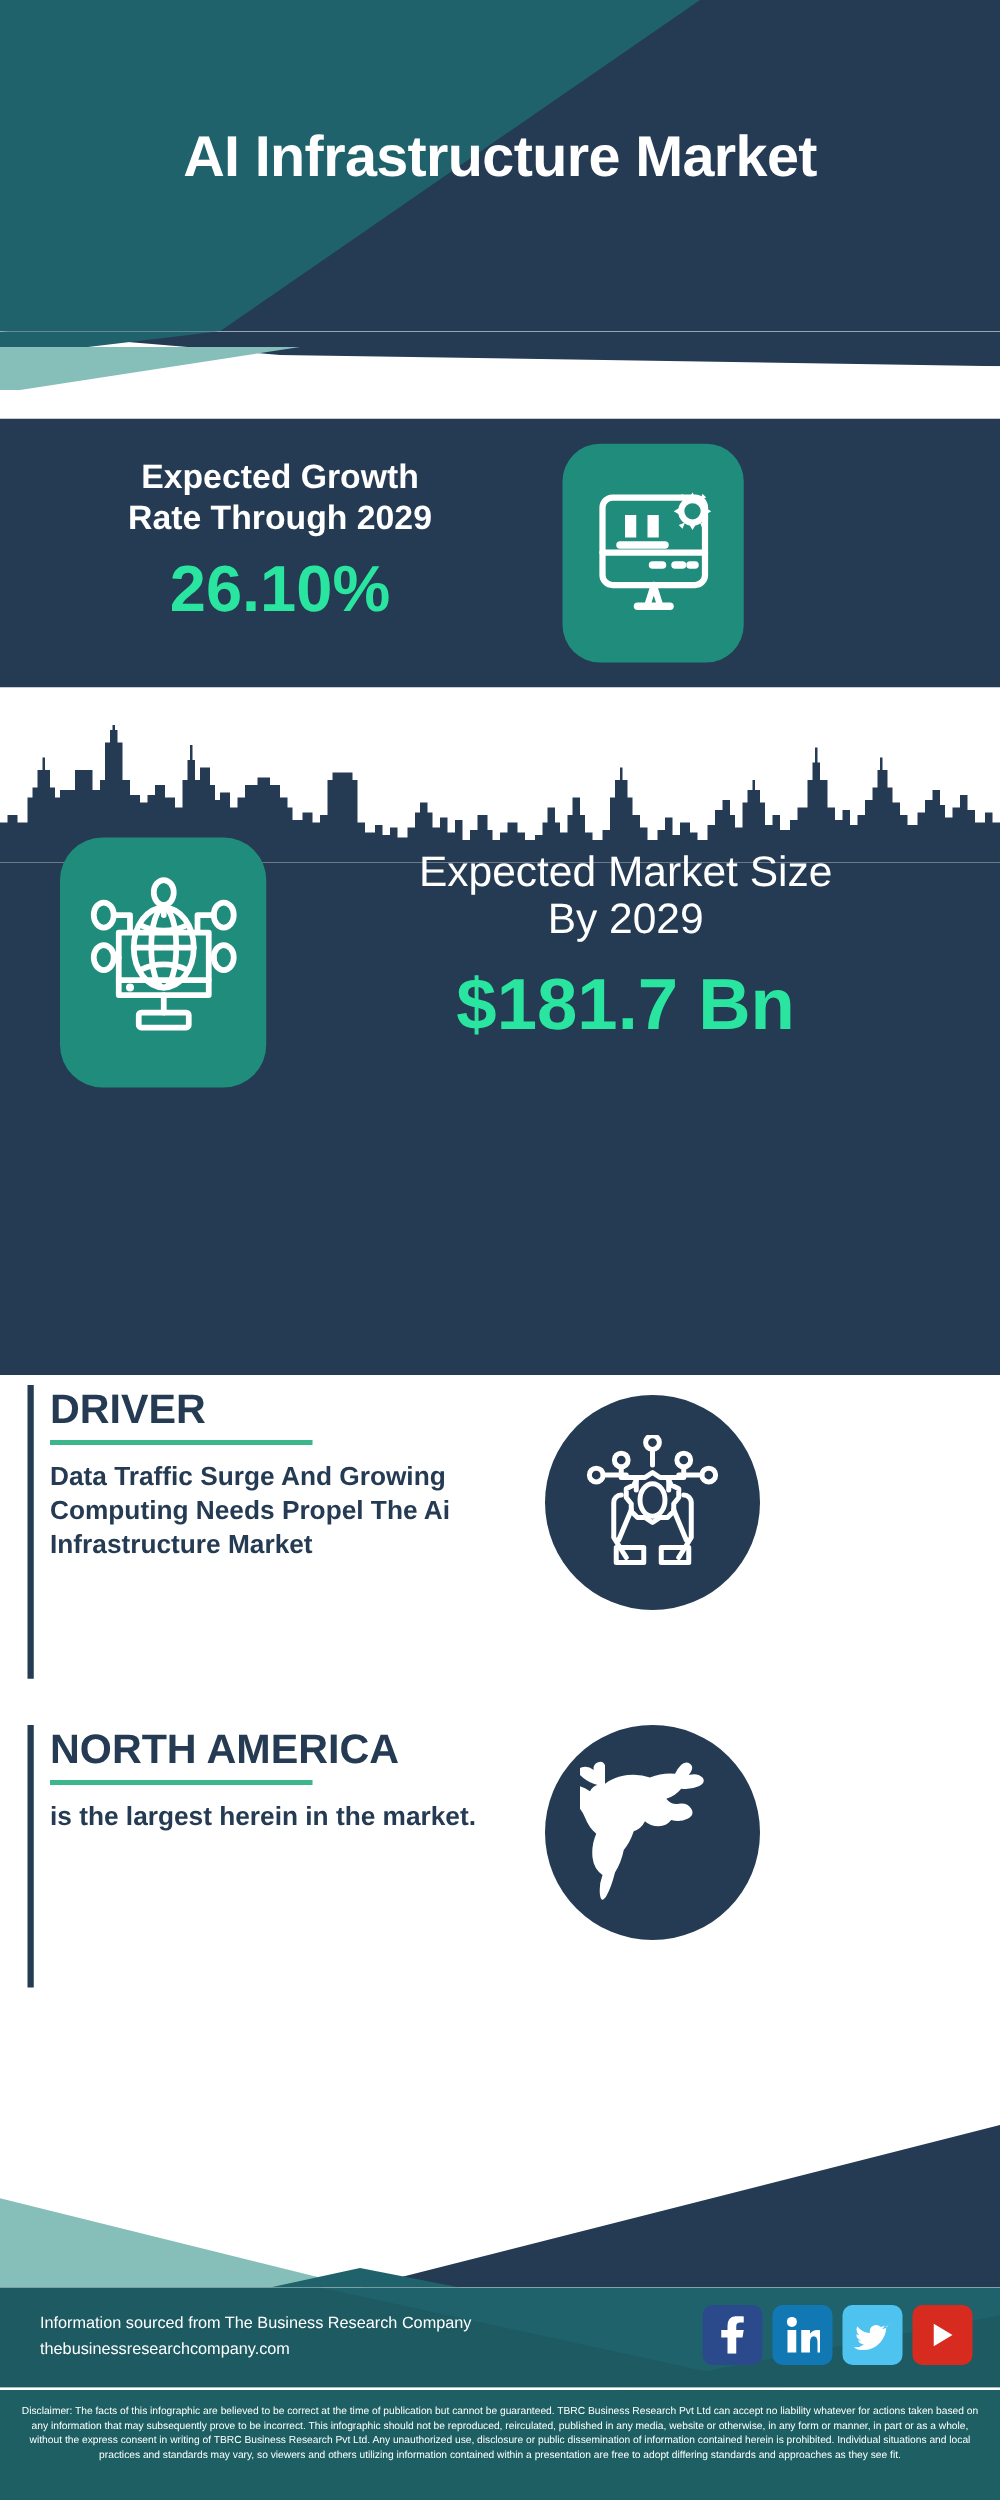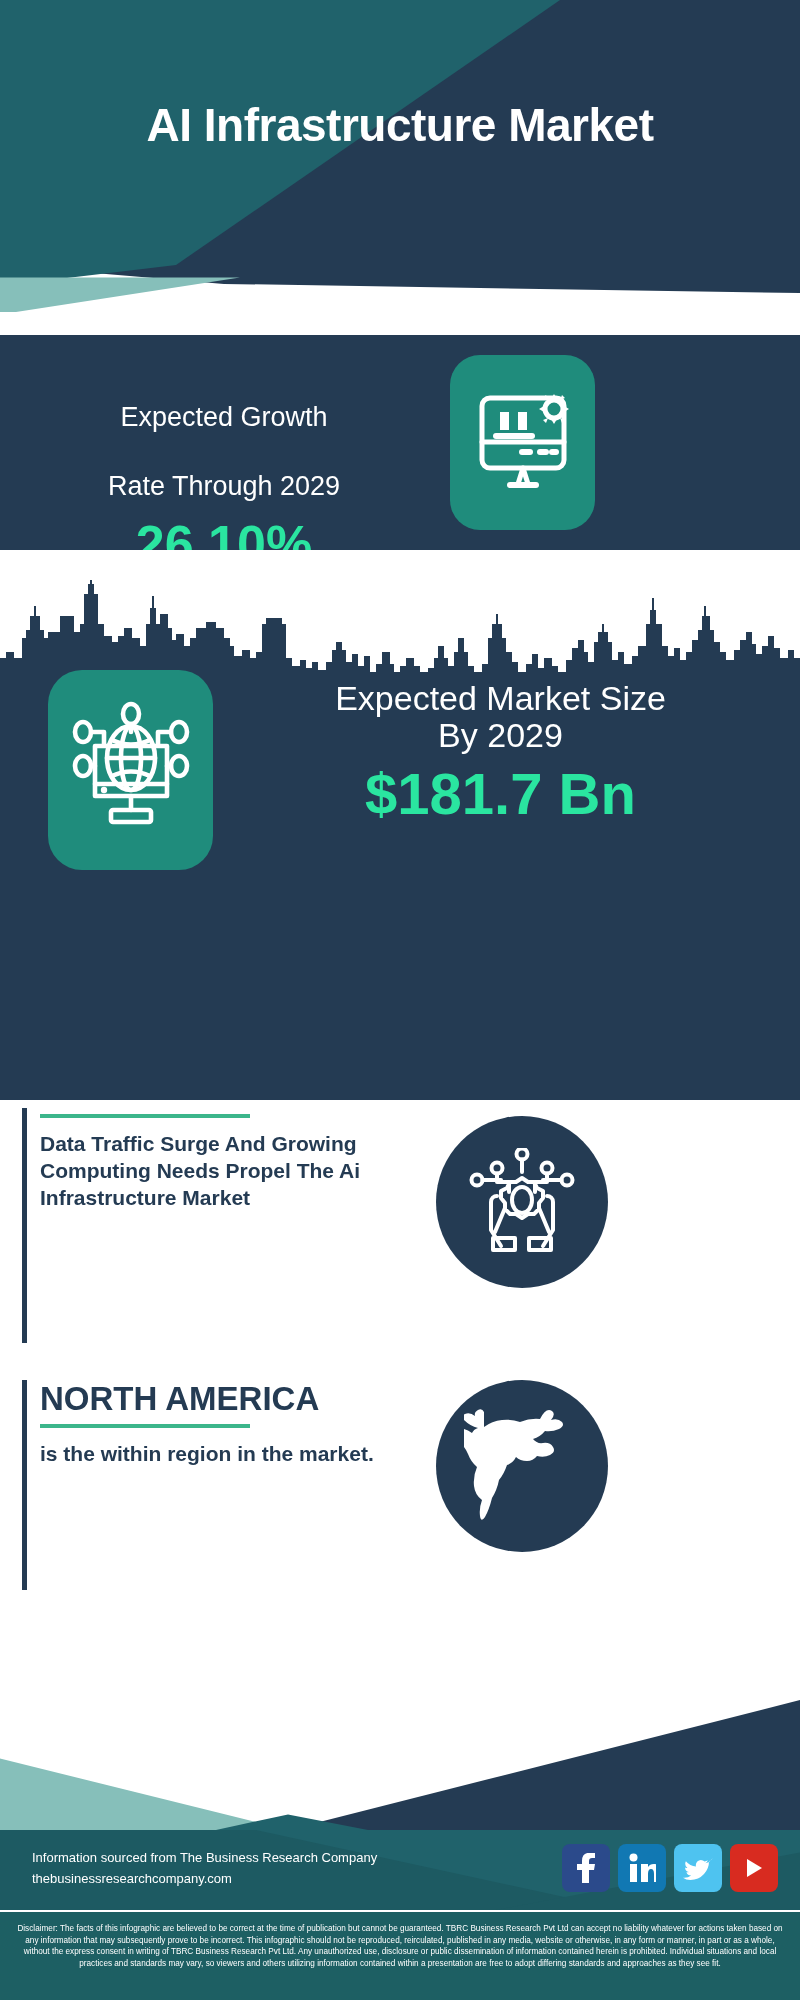--- a/index.html
+++ b/index.html
@@ -35,21 +35,21 @@
     clip-path:polygon(0 0, 22% 0, 0 30%);
   }
   .band1 .mint{
     position:absolute;left:0;top:0;width:800px;height:70px;background:#86bfba;
     clip-path:polygon(0 18%, 30% 18%, 2% 67%, 0 67%);
   }
 
   
   .growth{position:absolute;left:0;top:335px;width:800px;height:215px;background:#243b53;}
   .growth-text{position:absolute;left:14px;top:30px;width:420px;text-align:center;}
-  .growth-label{color:#ffffff;font-size:27px;line-height:33px;font-weight:normal;margin-top:36px;}
+  .growth-label{color:#ffffff;font-size:27px;line-height:33px;font-weight:bold;}
   .growth-value{color:#2ae5a0;font-size:52px;font-weight:bold;line-height:62px;margin-top:10px;}
   .icon-it{
     position:absolute;left:450px;top:20px;width:145px;height:175px;
     background:#1f8c7c;border-radius:30px;
   }
   .icon-it svg{position:absolute;left:50%;top:50%;transform:translate(-50%,-50%);}
 
   
   .skyline{position:absolute;left:0;top:550px;width:800px;height:140px;background:#ffffff;overflow:hidden;}
   .skyline svg{position:absolute;left:0;bottom:0;width:800px;height:110px;display:block;}
@@ -57,21 +57,21 @@
 
   
   .market{position:absolute;left:0;top:690px;width:800px;height:410px;background:#243b53;}
   .icon-globe{
     position:absolute;left:48px;top:-20px;width:165px;height:200px;
     background:#1f8c7c;border-radius:34px;
   }
   .icon-globe svg{position:absolute;left:50%;top:50%;transform:translate(-50%,-50%);}
   .market-text{position:absolute;left:228px;top:-10px;width:545px;text-align:center;}
   .market-label{color:#ffffff;font-size:34px;line-height:37px;}
-  .market-value{color:#2ae5a0;font-size:58px;font-weight:bold;line-height:68px;margin-top:6px;}
+  .market-value{color:#2ae5a0;font-size:58px;font-weight:bold;line-height:68px;margin-top:16px;}
 
   
   .cards{position:absolute;left:0;top:1100px;width:800px;height:600px;background:#ffffff;}
   .card{position:absolute;left:22px;width:620px;}
   .card .rule{position:absolute;left:0;top:0;width:5px;background:#243b53;}
   .card-body{position:absolute;left:18px;top:0;width:420px;}
   .card-heading{
     color:#243b53;font-size:33px;font-weight:bold;letter-spacing:0px;line-height:38px;
   }
   .card-underline{width:210px;height:4px;background:#3cb68b;margin-top:6px;margin-bottom:12px;}
@@ -200,20 +200,21 @@
       <div class="market-label">By 2029</div>
       <div class="market-value">$181.7 Bn</div>
     </div>
   </div>
 
   <div class="cards">
 
     <div class="card" style="top:8px;height:235px;">
       <div class="rule" style="height:235px;"></div>
       <div class="card-body">
+        <div class="card-heading">DRIVER</div>
         <div class="card-underline"></div>
         <div class="card-text">Data Traffic Surge And Growing Computing Needs Propel The Ai Infrastructure Market</div>
       </div>
       <div class="card-icon" style="left:414px;top:8px;width:172px;height:172px;">
         <svg width="110" height="108" viewBox="0 0 110 108" fill="none" stroke="#ffffff" stroke-width="4" stroke-linecap="round" stroke-linejoin="round">
           <circle cx="55" cy="6" r="5.5"></circle>
           <line x1="55" y1="11.5" x2="55" y2="24"></line>
           <circle cx="30" cy="20" r="5.5"></circle>
           <polyline points="30,25.5 30,34 42,34 42,44"></polyline>
           <circle cx="80" cy="20" r="5.5"></circle>
@@ -232,21 +233,21 @@
           <rect x="62" y="90" width="22" height="12"></rect>
         </svg>
       </div>
     </div>
 
     <div class="card" style="top:280px;height:210px;">
       <div class="rule" style="height:210px;"></div>
       <div class="card-body">
         <div class="card-heading">NORTH AMERICA</div>
         <div class="card-underline"></div>
-        <div class="card-text">is the within region in the market.</div>
+        <div class="card-text">is the largest herein in the market.</div>
       </div>
       <div class="card-icon" style="left:414px;top:0px;width:172px;height:172px;">
         <svg width="116" height="130" viewBox="0 0 116 130">
           <path fill="#ffffff" d="M20 26 q8 -6 18 -7 q10 -1 18 2 q10 -4 20 -3 q6 -12 12 -8 q4 3 -1 9 q7 -2 11 2 q3 4 -3 7 q-7 3 -14 2 q-5 6 -12 8 q4 5 10 4 q7 -1 10 4 q3 5 -3 8 q-6 3 -13 1 q-4 5 -10 5 q-7 0 -11 -4 q-3 6 -9 8 q-3 9 -8 15 q-2 10 -7 18 q-3 12 -7 19 q-4 6 -5 -1 q-1 -8 2 -16 q-7 -5 -8 -14 q-1 -10 3 -19 q-6 -5 -9 -13 q-3 -7 -8 -11 q-7 -5 -5 -11 q2 -5 9 -3 q4 1 8 4 q2 -4 6 -5 q-8 -2 -14 -8 q-3 -4 1 -6 q5 -2 10 2 q-1 -4 3 -6 q4 -2 6 2 z"></path>
         </svg>
       </div>
     </div>
 
   </div>
 

